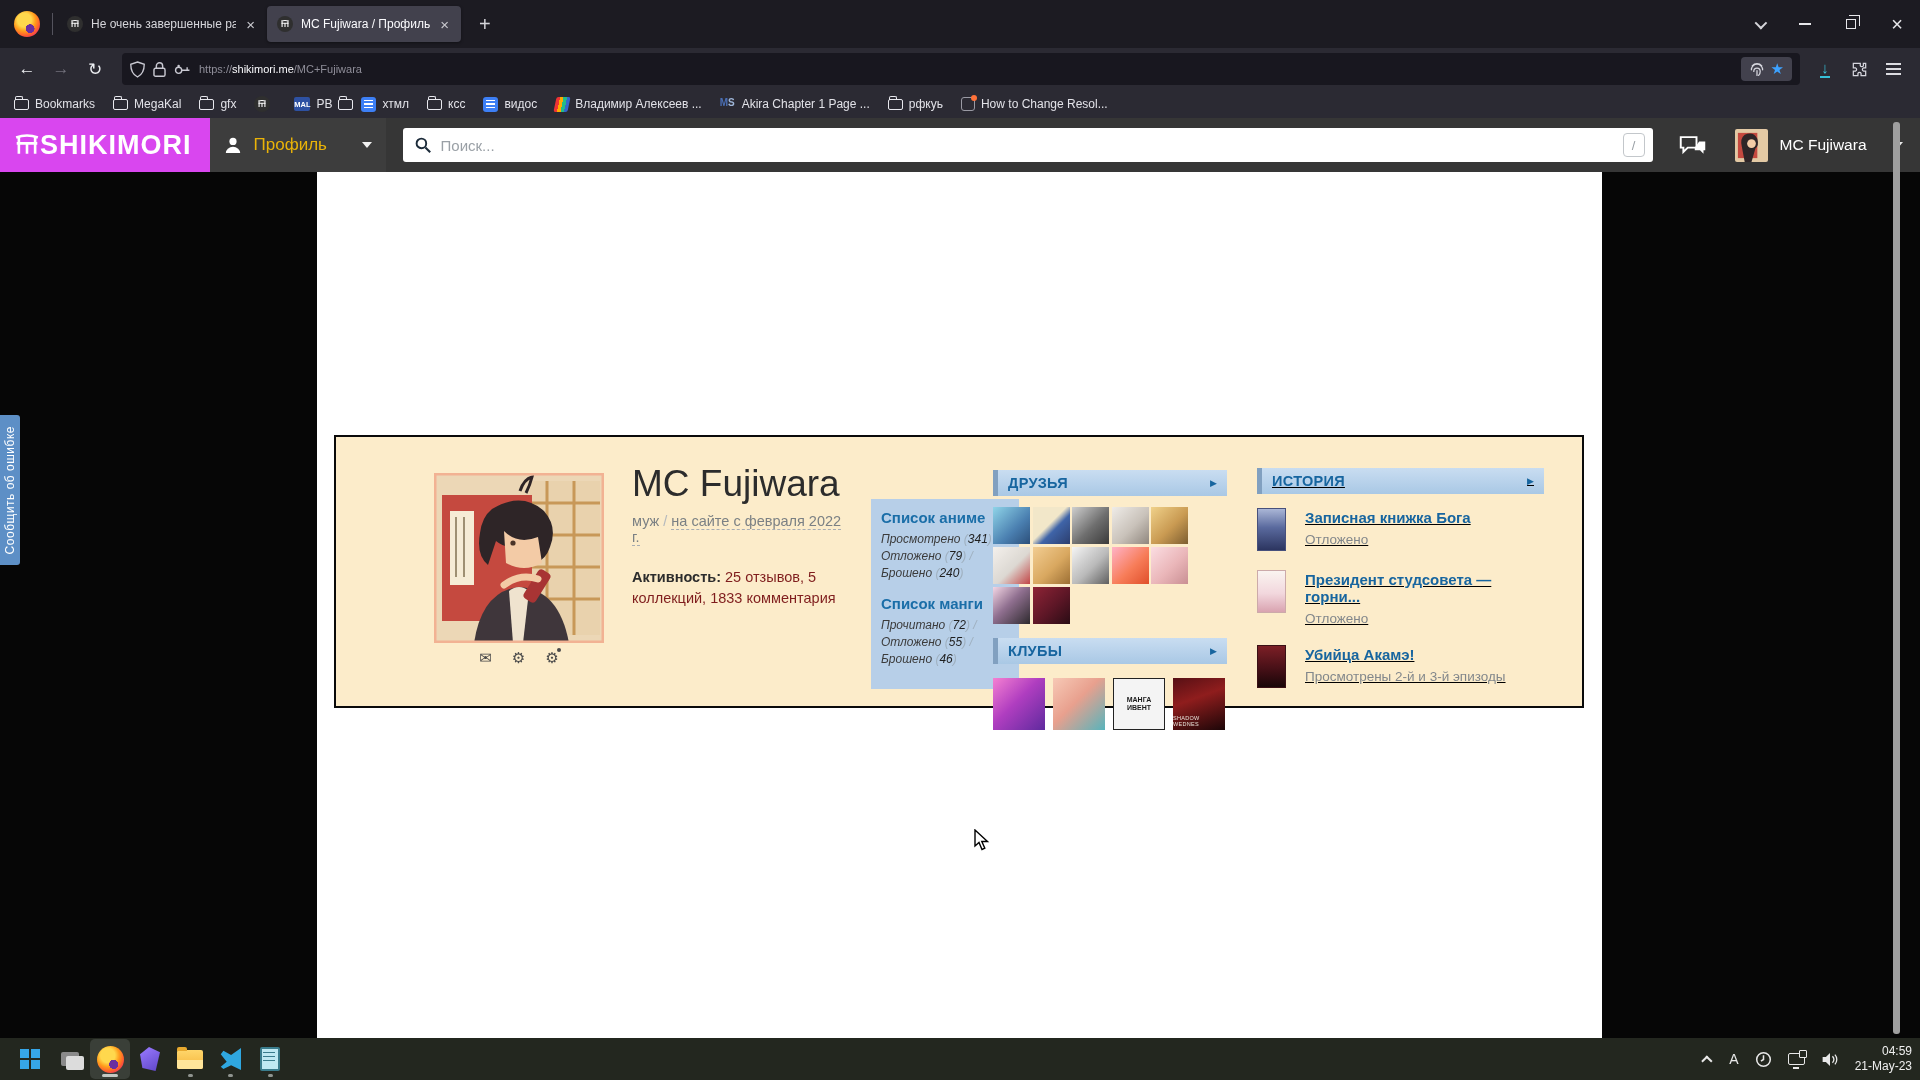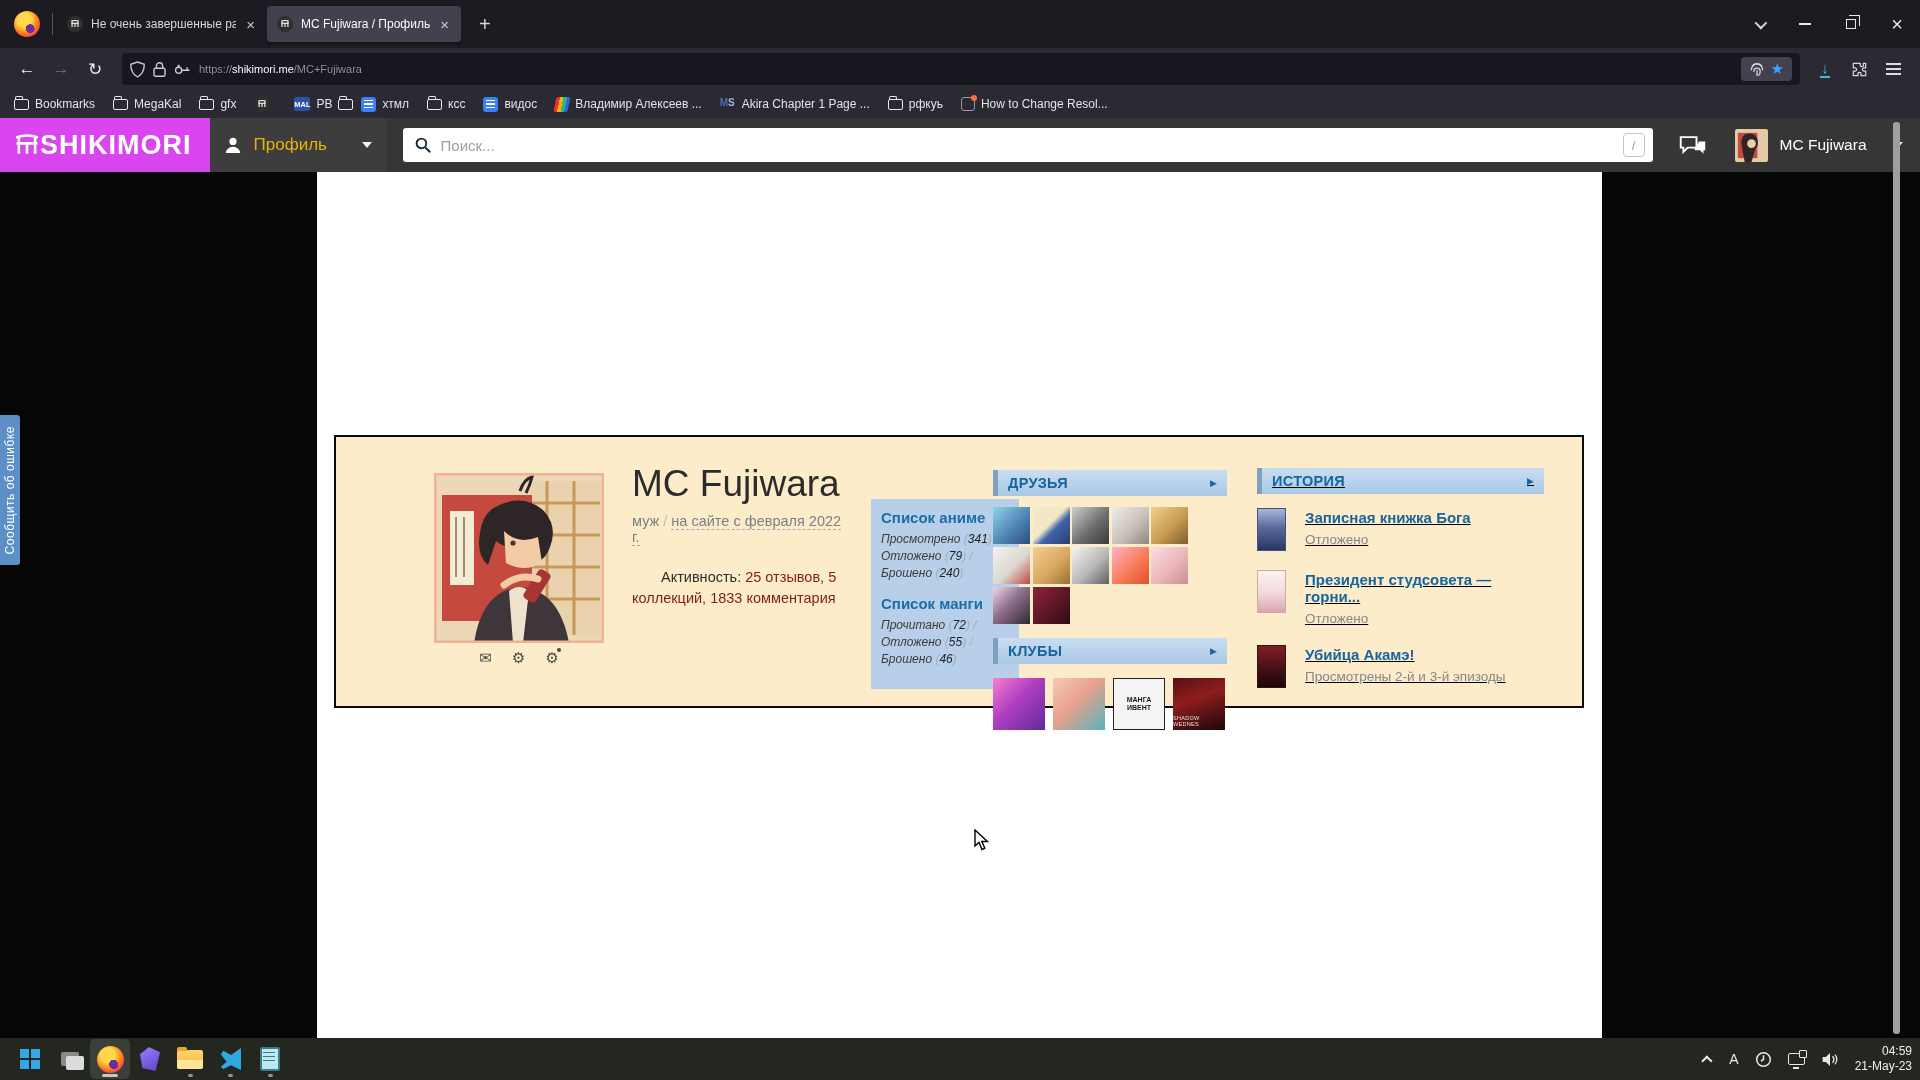--- a/index.html
+++ b/index.html
@@ -85,21 +85,21 @@
   .avatar-actions { position:absolute; left:98px; top:212px; width:170px; display:flex; justify-content:center; gap:20px; color:#4a4a4a; font-size:15px; }
   .avatar-actions .act { position:relative; }
   .mod-dot { position:absolute; right:-2px; top:-1px; width:4px; height:4px; border-radius:50%; background:#4a4a4a; }
 
   .who { position:absolute; left:296px; top:26px; width:215px; }
   .who h1 { font-size:37px; font-weight:400; color:#2c2c2c; letter-spacing:0; }
   .who .subline { margin-top:8px; font-size:14.5px; color:#7b8084; }
   .who .subline .sep { color:#b3b8bd; }
   .who .subline .joined { border-bottom:1px dashed #a8adb2; }
   .activity { margin-top:22px; font-size:14.5px; line-height:21px; color:#2c2c2c; width:213px; }
-  .activity b { font-weight:normal;margin-left:29px; }
+  .activity b { font-weight:bold; }
   .alink { color:#7f1d1d; text-decoration:none; }
 
   .statsbox { position:absolute; left:499px; top:62px; width:148px; height:190px; background:#b7cfe8; padding:10px 0 0 10px;margin-left:36px; }
   .statsbox .ltitle { font-size:15px; font-weight:bold; color:#1a6ea8; margin-bottom:5px; }
   .statsbox .manga { margin-top:13px; }
   .stat-line { font-size:12px; line-height:17px; color:#3b3b3b;font-style:italic; }
   .stat-num { color:#1f1f1f; }
   .stat-num::before { content:" ("; color:#9fb0bf; }
   .stat-num::after { content:")"; color:#9fb0bf; }
   .stat-line:not(:last-child)::after { content:" /"; color:#9fb0bf; }

